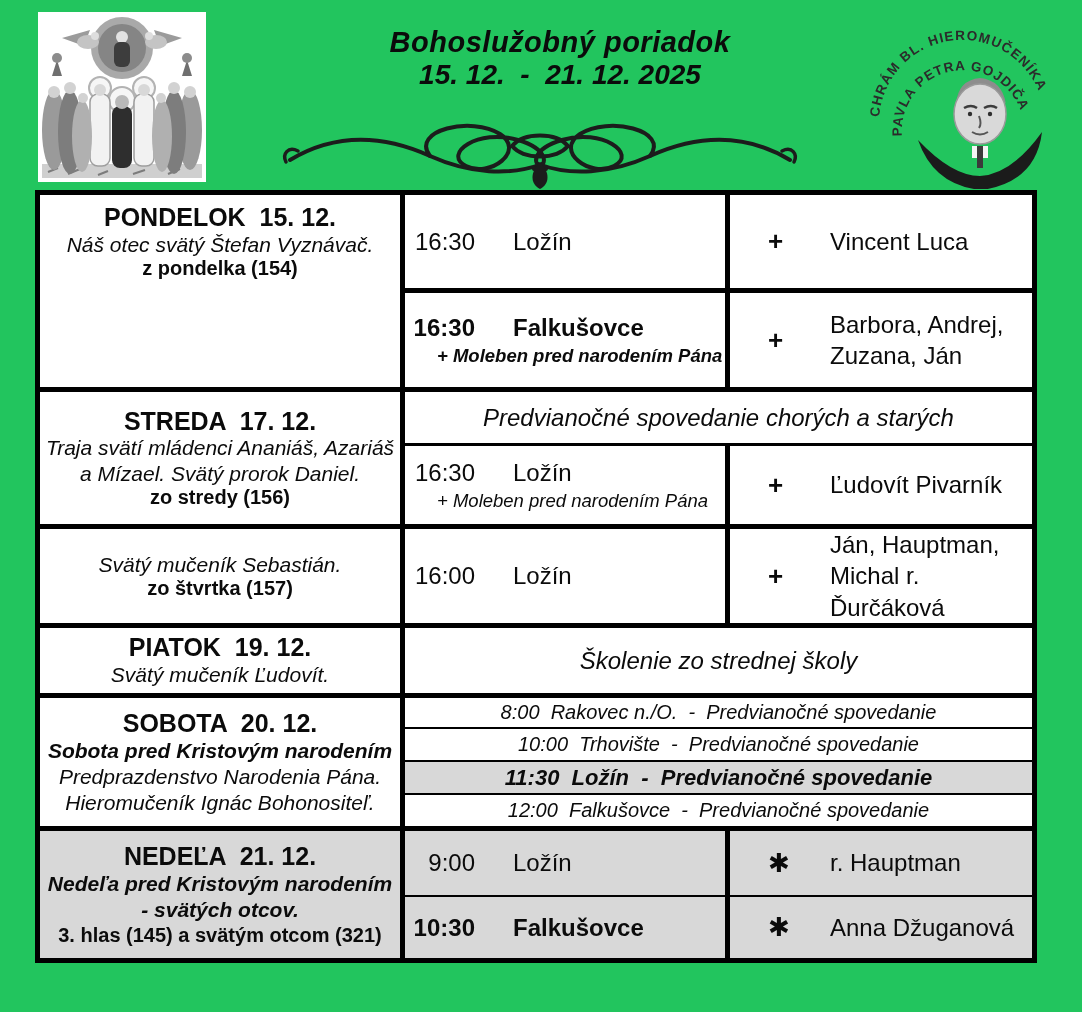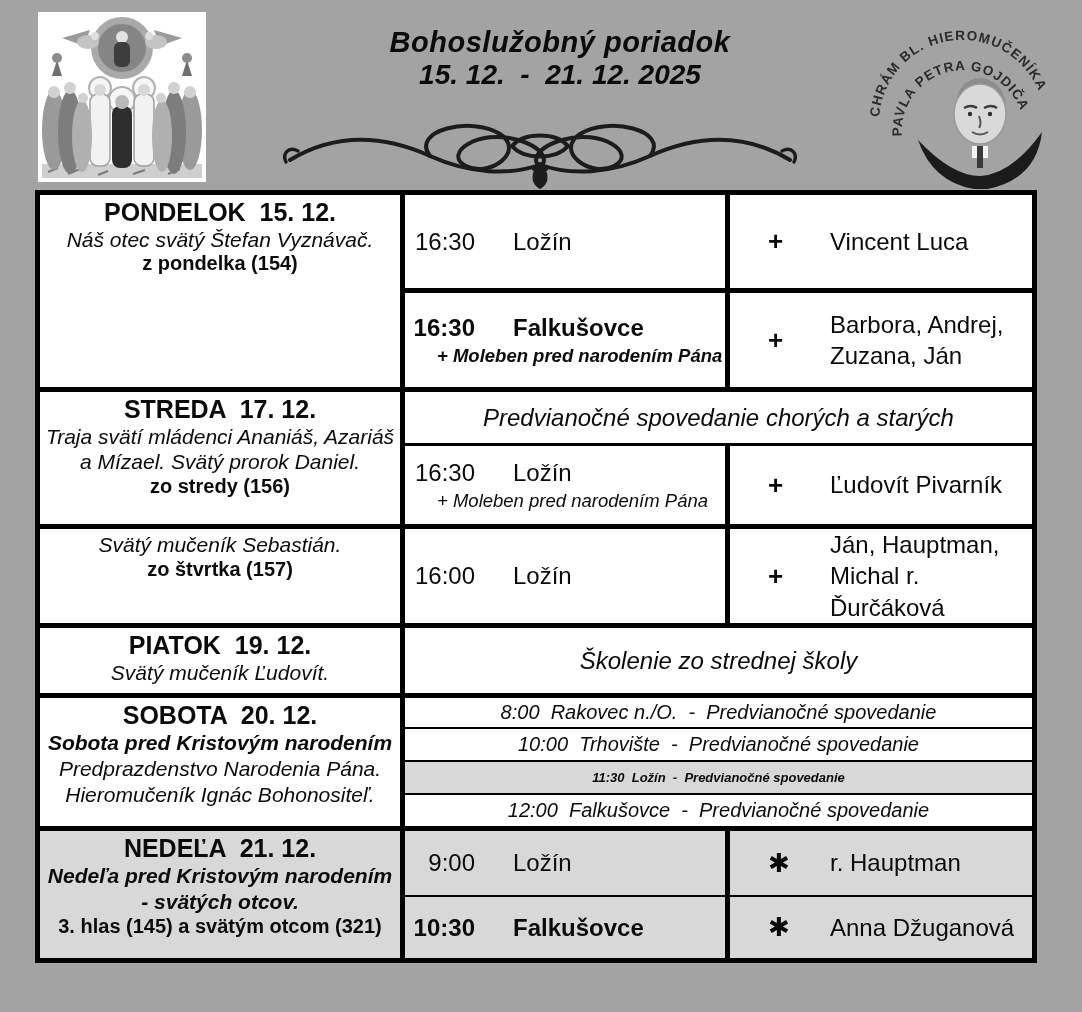--- a/index.html
+++ b/index.html
@@ -1,17 +1,17 @@
 <!DOCTYPE html>
 <html><head>
 <meta charset="utf-8">
 <style>
   html,body{margin:0;padding:0;background:#fff;}
   .sheet{
-    position:relative;width:1082px;height:1012px;background:#a3a3a3;
+    position:relative;width:1082px;height:1012px;background:#22c55e;
     font-family:"Liberation Sans","DejaVu Sans",sans-serif;color:#0b0b0b;overflow:hidden;
   }
   
   .icon-art{position:absolute;left:38px;top:12px;width:168px;height:170px;}
   .title-block{position:absolute;left:290px;top:26px;width:540px;text-align:center;}
   .title-l1{font-size:29px;font-weight:bold;font-style:italic;letter-spacing:.5px;white-space:pre;}
   .title-l2{font-size:28px;font-weight:bold;font-style:italic;white-space:pre;}
   .flourish{position:absolute;left:280px;top:112px;width:520px;height:78px;}
   .stamp{position:absolute;left:860px;top:4px;width:200px;height:185px;}
   .stamp text{font-family:"Liberation Sans","DejaVu Sans",sans-serif;font-weight:bold;fill:#2b2b2b;}
@@ -24,21 +24,21 @@
     grid-template-rows:93px 99px 56px 81px 99px 70px 34px 33px 33px 33px 69px 63px;
     background:#fff;
   }
   .cell{display:flex;box-sizing:border-box;min-width:0;}
   .bl5{border-left:5px solid #000;}
   .bt5{border-top:5px solid #000;}
   .bt3{border-top:3px solid #000;}
   .bt2{border-top:2px solid #000;}
   .gray{background:#d8d8d8;}
   
-  .day{flex-direction:column;justify-content:flex-start;align-items:center;text-align:center;padding:3px 5px;}
+  .day{flex-direction:column;justify-content:center;align-items:center;text-align:center;padding:3px 5px;}
   .day-name{font-weight:bold;font-size:25px;white-space:pre;line-height:1.15;}
   .feast{font-style:italic;font-size:21px;line-height:1.22;}
   .feast-bold{font-style:italic;font-weight:bold;font-size:21px;line-height:1.25;}
   .tone{font-weight:bold;font-size:20px;}
   
   .svc{flex-direction:column;justify-content:center;}
   .svc-line{font-size:24px;display:flex;align-items:baseline;}
   .svc-line .t{display:inline-block;width:70px;text-align:right;white-space:pre;}
   .svc-line .p{margin-left:38px;white-space:pre;}
   .svc-note{font-size:18.5px;font-style:italic;margin-left:32px;margin-top:3px;white-space:pre;}
@@ -227,21 +227,21 @@
       <div class="feast-bold">Sobota pred Kristovým narodením</div>
       <div class="feast">Predprazdenstvo Narodenia Pána.</div>
       <div class="feast">Hieromučeník Ignác Bohonositeľ.</div>
     </div>
     <div class="cell banner bl5 bt5" style="grid-area:7/2/8/4;font-size:20px">
       <span>8:00  Rakovec n./O.  -  Predvianočné spovedanie</span>
     </div>
     <div class="cell banner bl5 bt2" style="grid-area:8/2/9/4;font-size:20px">
       <span>10:00  Trhovište  -  Predvianočné spovedanie</span>
     </div>
-    <div class="cell banner bold gray bl5 bt2" style="grid-area:9/2/10/4;font-size:13px">
+    <div class="cell banner bold gray bl5 bt2" style="grid-area:9/2/10/4;font-size:22px">
       <span>11:30  Ložín  -  Predvianočné spovedanie</span>
     </div>
     <div class="cell banner bl5 bt2" style="grid-area:10/2/11/4;font-size:20px">
       <span>12:00  Falkušovce  -  Predvianočné spovedanie</span>
     </div>
 
     <div class="cell day gray bt5" style="grid-area:11/1/13/2">
       <div class="day-name">NEDEĽA  21. 12.</div>
       <div class="feast-bold">Nedeľa pred Kristovým narodením</div>
       <div class="feast-bold">- svätých otcov.</div>

